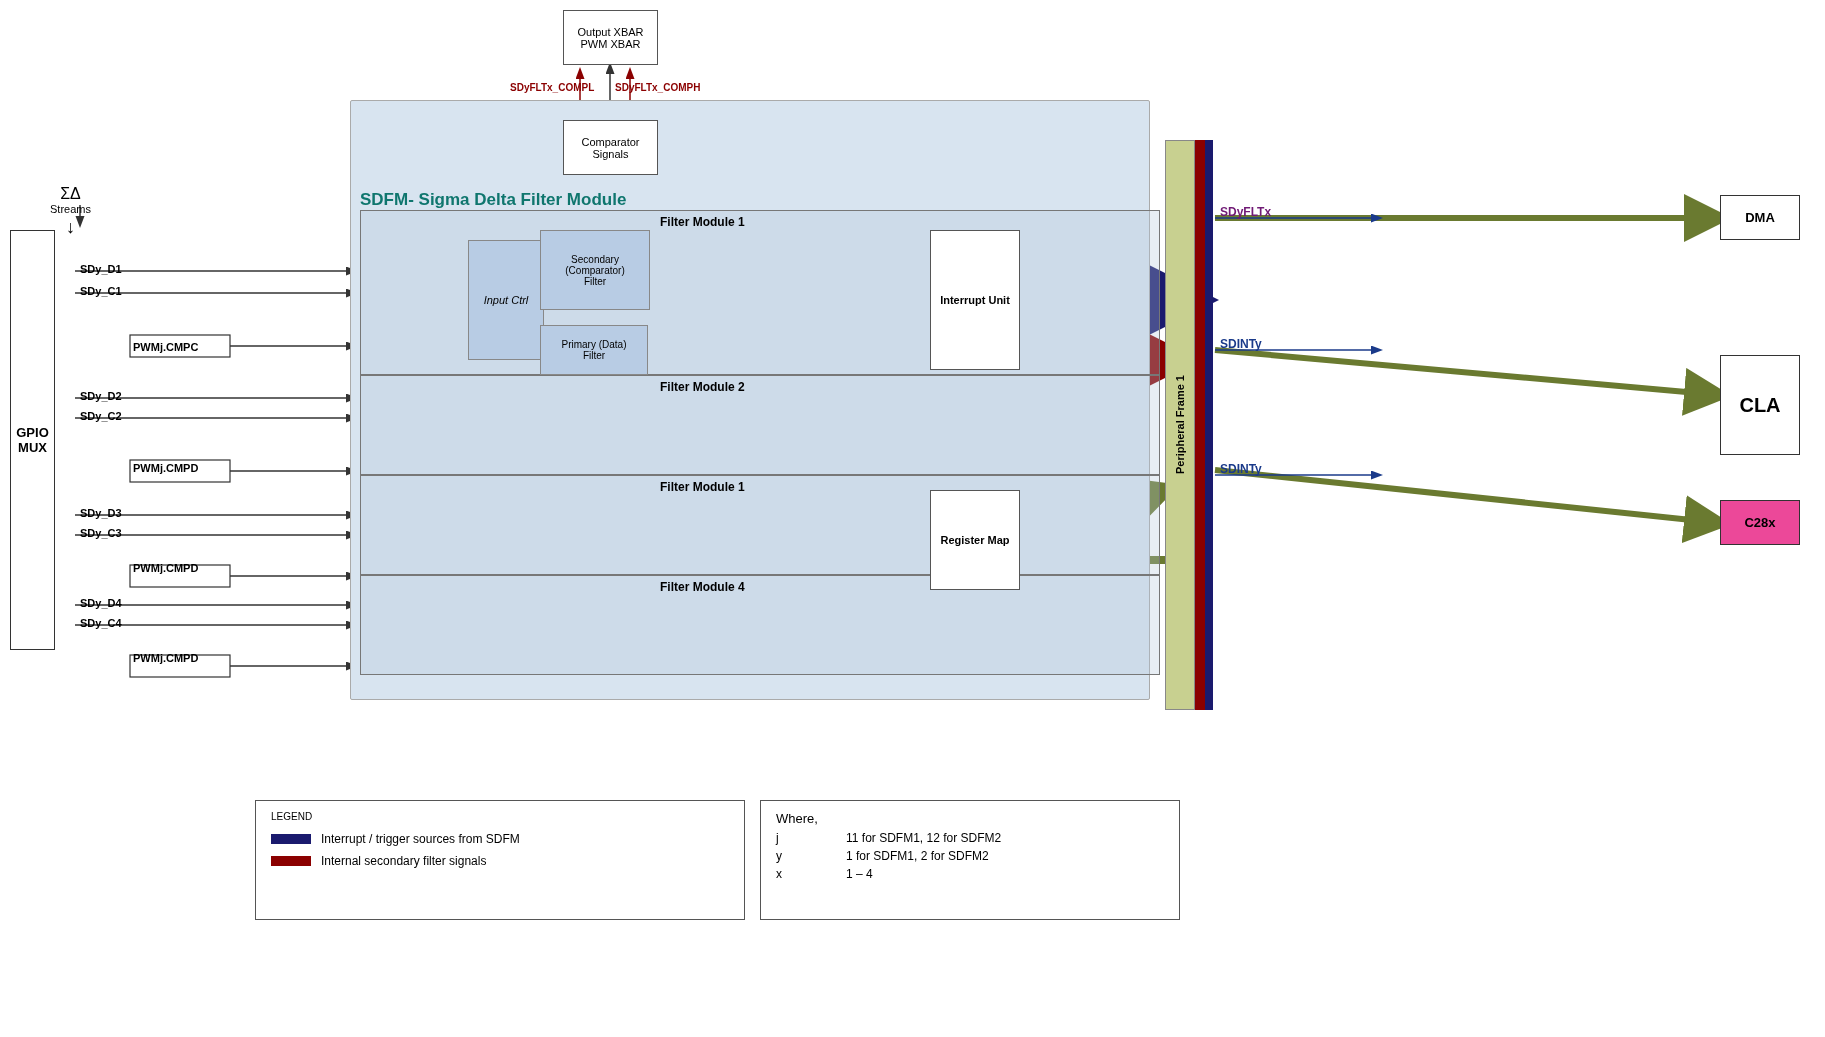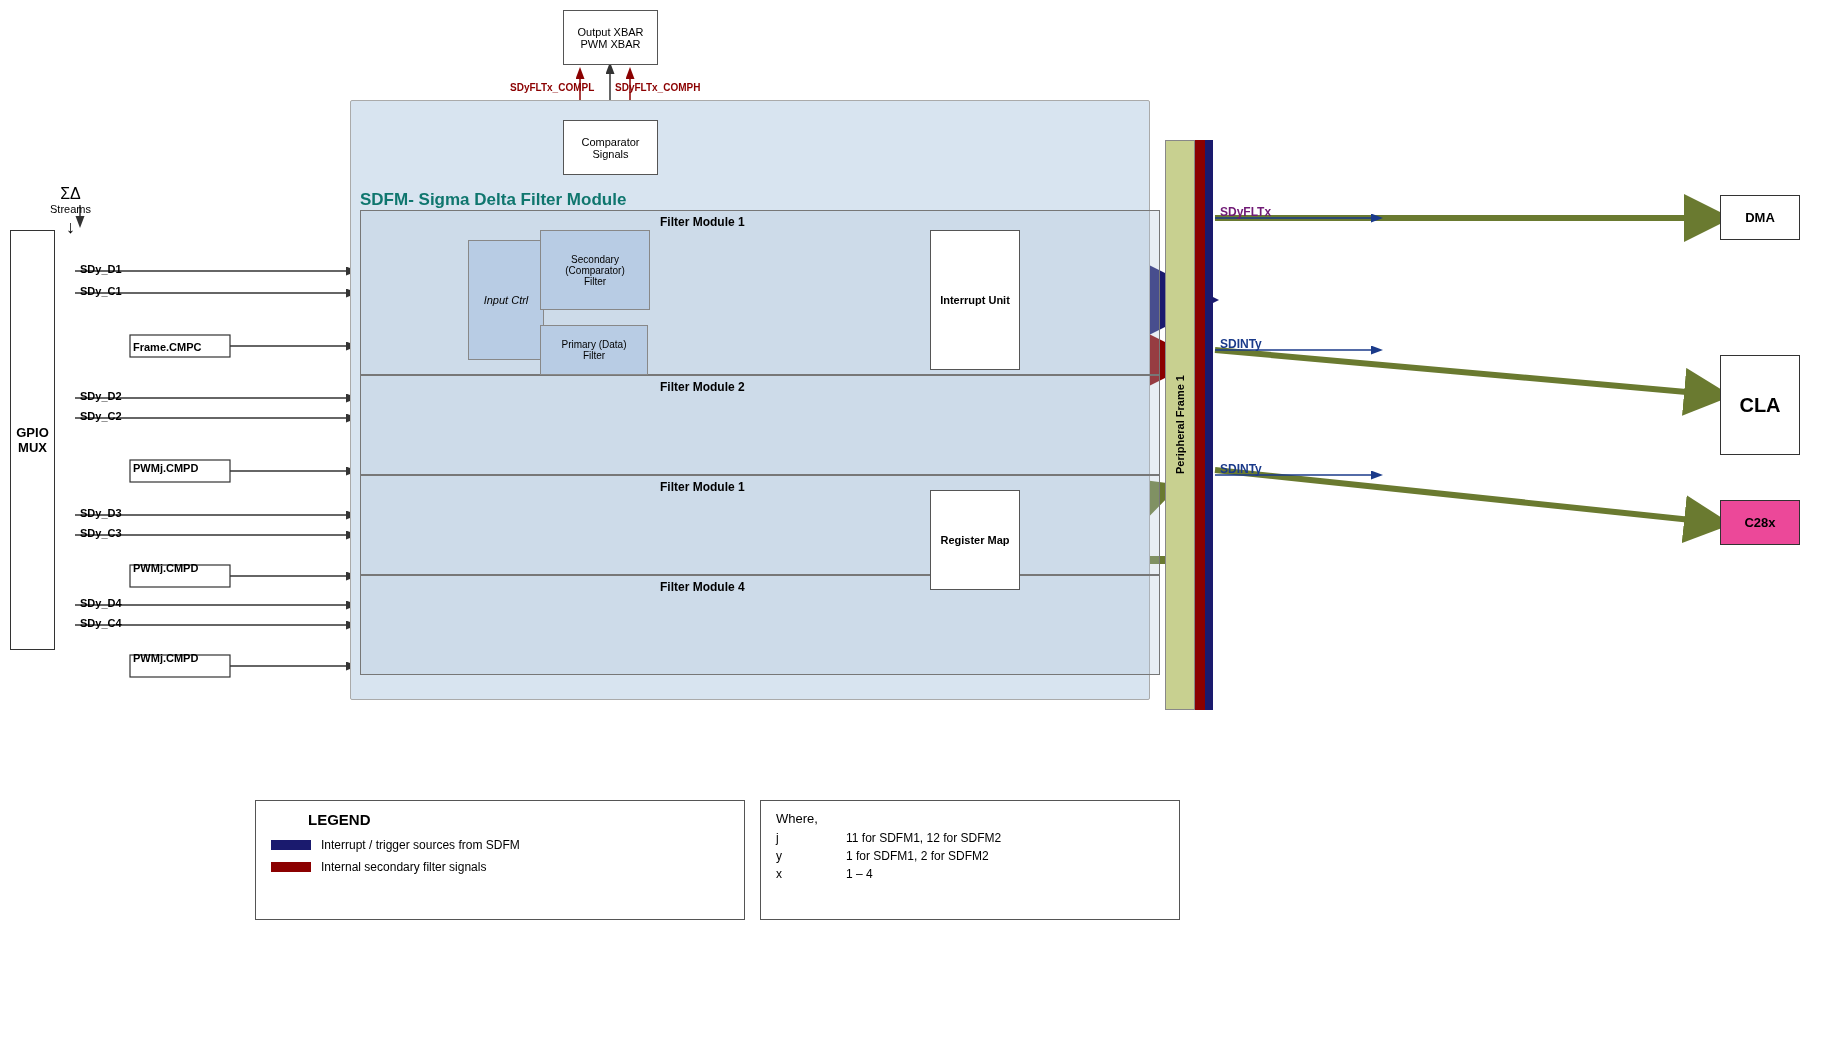--- a/index.html
+++ b/index.html
@@ -281,24 +281,23 @@
       left: 255px;
       top: 800px;
       width: 490px;
       height: 120px;
       border: 1.5px solid #555;
       background: #fff;
       padding: 10px 15px;
     }
 
     .legend-title {
-      font-weight: bold;
-      font-size: 15px;
+      font-weight: normal;
+      font-size: 10px;
       margin-bottom: 10px;
-      margin-left: 37px;
     }
 
     .legend-item {
       display: flex;
       align-items: center;
       margin-bottom: 8px;
     }
 
     .legend-color-bar {
       width: 40px;
@@ -483,21 +482,21 @@
     <div style="font-size:11px;">Streams</div>
     <div style="font-size:18px; margin-top:2px;">↓</div>
   </div>
 
   <div class="gpio-mux">
     <span>GPIO<br>MUX</span>
   </div>
 
   <div class="signal-label" style="left:80px; top:263px;">SDy_D1</div>
   <div class="signal-label" style="left:80px; top:285px;">SDy_C1</div>
-  <div class="signal-label" style="left:133px; top:341px;">Frame.CMPC</div>
+  <div class="signal-label" style="left:133px; top:341px;">PWMj.CMPC</div>
   <div class="signal-label" style="left:80px; top:390px;">SDy_D2</div>
   <div class="signal-label" style="left:80px; top:410px;">SDy_C2</div>
   <div class="signal-label" style="left:133px; top:462px;">PWMj.CMPD</div>
   <div class="signal-label" style="left:80px; top:507px;">SDy_D3</div>
   <div class="signal-label" style="left:80px; top:527px;">SDy_C3</div>
   <div class="signal-label" style="left:133px; top:562px;">PWMj.CMPD</div>
   <div class="signal-label" style="left:80px; top:597px;">SDy_D4</div>
   <div class="signal-label" style="left:80px; top:617px;">SDy_C4</div>
   <div class="signal-label" style="left:133px; top:652px;">PWMj.CMPD</div>
 

